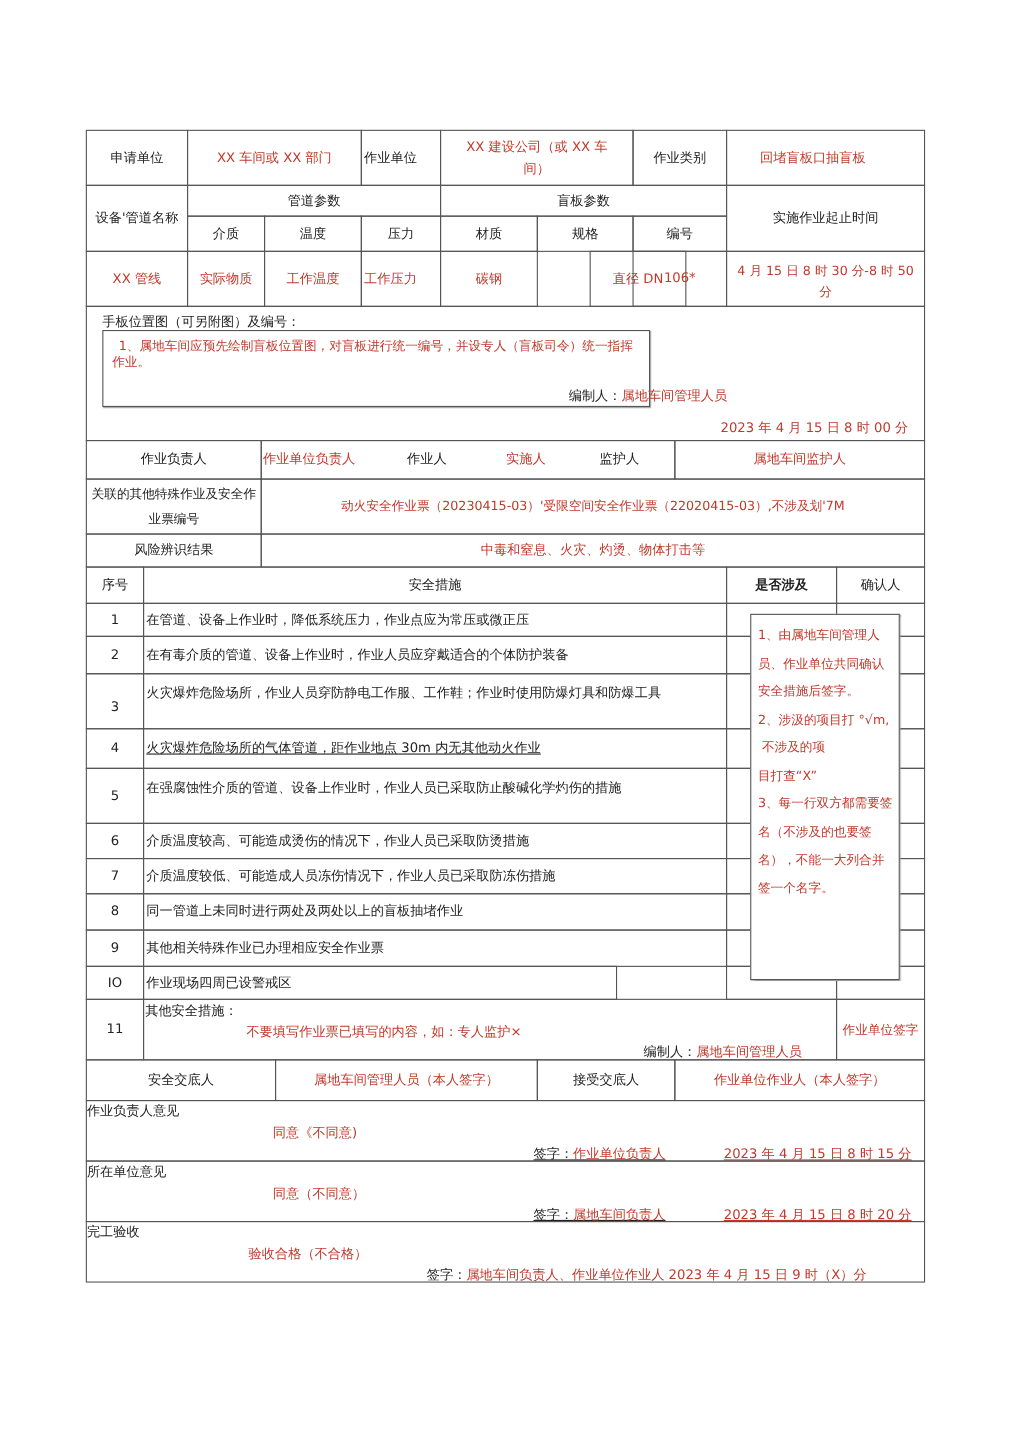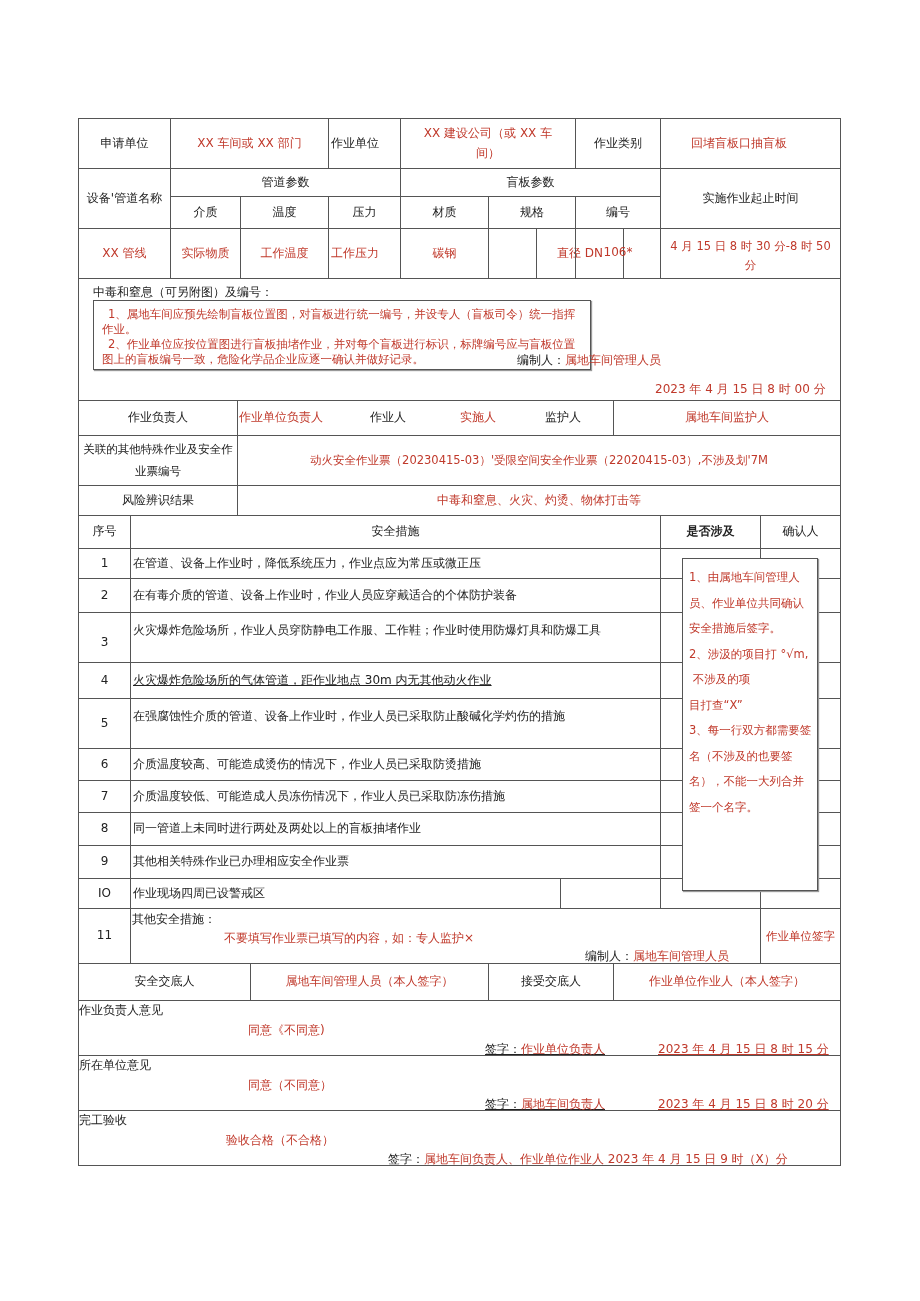--- a/index.html
+++ b/index.html
@@ -37,24 +37,23 @@
 <div class="cell red" style="left:78px;top:228px;width:93px;height:51px;">XX 管线</div>
 <div class="cell red" style="left:170px;top:228px;width:71px;height:51px;">实际物质</div>
 <div class="cell red" style="left:240px;top:228px;width:89px;height:51px;">工作温度</div>
 <div class="cell red left" style="left:328px;top:228px;width:73px;height:51px;">工作压力</div>
 <div class="cell red" style="left:400px;top:228px;width:89px;height:51px;">碳钢</div>
 <div class="cell red" style="left:488px;top:228px;width:88px;height:51px;margin-left:48px;">直径 DN</div>
 <div class="cell red" style="left:575px;top:228px;width:86px;height:51px;align-items:flex-start;padding-top:14px;">106*</div>
 <div class="cell red" style="left:660px;top:228px;width:181px;height:51px;align-items:flex-end;padding-bottom:4px;font-size:11.5px;">4 月 15 日 8 时 30 分-8 时 50 分</div>
 
 <div class="abs" style="left:78px;top:278px;width:763px;height:123px;border:1px solid #555;"></div>
-<div class="txt" style="left:93px;top:284px;">中毒和窒息（可另附图）及编号：</div>
+<div class="txt" style="left:93px;top:284px;">手板位置图（可另附图）及编号：</div>
 <div class="note" style="left:93px;top:300px;width:498px;height:70px;padding:6px 8px;font-size:11.5px;line-height:1.3;">
   <div style="text-indent:6px;">1、属地车间应预先绘制盲板位置图，对盲板进行统一编号，并设专人（盲板司令）统一指挥作业。</div>
-  <div style="text-indent:6px;">2、作业单位应按位置图进行盲板抽堵作业，并对每个盲板进行标识，标牌编号应与盲板位置图上的盲板编号一致，危险化学品企业应逐一确认并做好记录。</div>
 </div>
 <div class="txt" style="left:517px;top:352px;">
   <span>编制人：</span><span class="red">属地车间管理人员</span>
 </div>
 <div class="txt red" style="left:655px;top:381px;">2023 年 4 月 15 日 8 时 00 分</div>
 
 <div class="cell" style="left:78px;top:400px;width:160px;height:36px;">作业负责人</div>
 <div class="abs" style="left:237px;top:400px;width:377px;height:36px;border:1px solid #555;"></div>
 <div class="txt red" style="left:239px;top:409px;">作业单位负责人</div>
 <div class="txt" style="left:370px;top:409px;">作业人</div>

